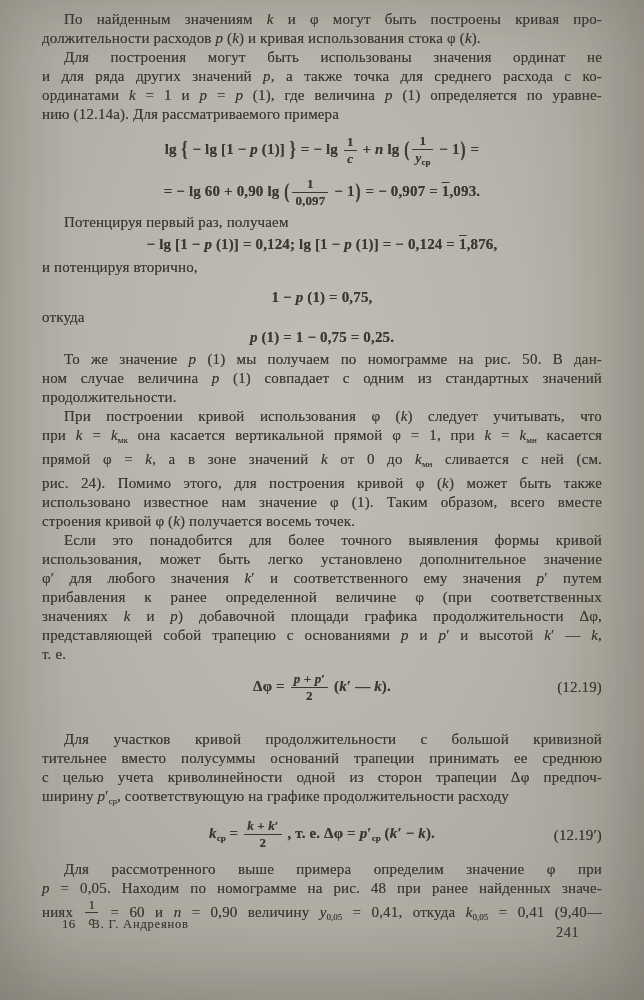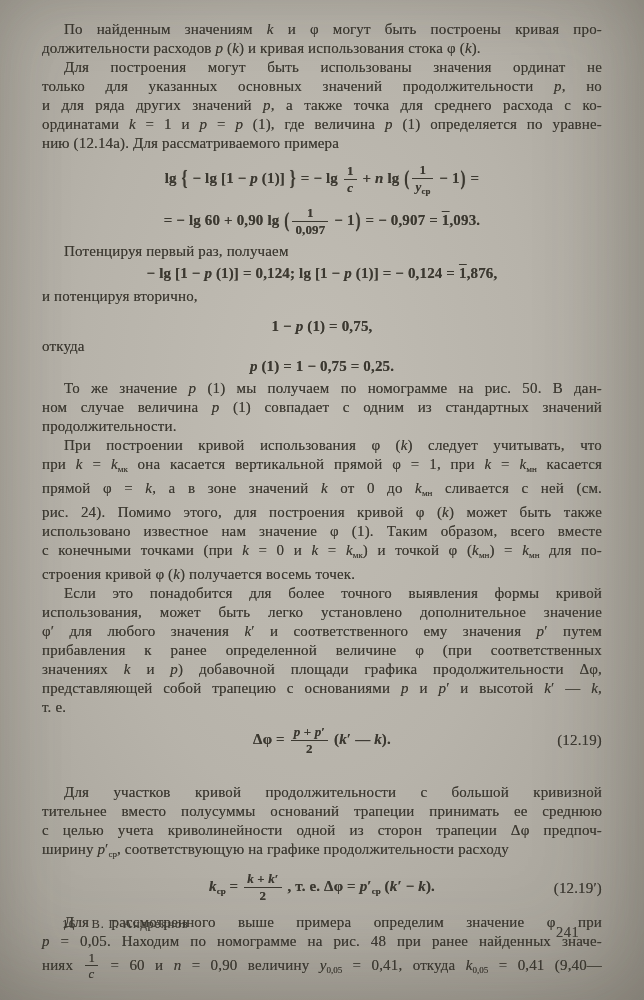--- a/index.html
+++ b/index.html
@@ -8,21 +8,21 @@
     background:#a9a59c;
     font-family:"Liberation Serif", serif;
   }
   .photo{
     position:absolute;inset:0;
     background:
       radial-gradient(ellipse at 48% 40%, #c1bdb4 0%, #b7b3aa 48%, #aba79e 80%, #9e9a91 100%);
     box-shadow: inset 0 0 70px rgba(78,73,64,0.22), inset -25px -35px 90px rgba(70,65,56,0.18);
   }
   .text-col{
-    position:absolute;left:42px;top:20px;width:560px;
+    position:absolute;left:42px;top:10px;width:560px;
     font-size:15px;line-height:19px;color:#3b3830;
     letter-spacing:0.15px;
     text-shadow:0 0 0.6px rgba(59,56,48,0.65);
     filter:blur(0.22px);
   }
   .line{text-align:justify;text-align-last:justify;}
   .line.indent{text-indent:22px;}
   .line.last{text-align-last:left;}
   .display .line, .equation .line{
     text-align:center;text-align-last:center;line-height:1.15;padding:2px 0;font-weight:bold;
@@ -59,21 +59,20 @@
 <body>
 
 <div class="photo">
   <main class="text-col">
       <div class="block para">
         <div class="line indent">По найденным значениям <i>k</i> и φ могут быть построены кривая про-</div>
         <div class="line last">должительности расходов <i>p</i> (<i>k</i>) и кривая использования стока φ (<i>k</i>).</div>
       </div>
       <div class="block para">
         <div class="line indent">Для построения могут быть использованы значения ординат не</div>
-        <div class="line">только для указанных основных значений продолжительности <i>p</i>, но</div>
         <div class="line">и для ряда других значений <i>p</i>, а также точка для среднего расхода с ко-</div>
         <div class="line">ординатами <i>k</i> = 1 и <i>p</i> = <i>p</i> (1), где величина <i>p</i> (1) определяется по уравне-</div>
         <div class="line last">нию (12.14а). Для рассматриваемого примера</div>
       </div>
       <div class="block display" style="margin-top: 8px; margin-bottom: 4px;">
         <div class="line">lg <span class="bp">{</span> − lg [1 − <i>p</i> (1)] <span class="bp">}</span> = − lg <span class="frac">
             <span class="fn">1</span>
             <span class="fd"><i>c</i></span>
           </span> + <i>n</i> lg <span class="bp">(</span><span class="frac">
             <span class="fn">1</span>
@@ -106,21 +105,20 @@
         <div class="line indent">То же значение <i>p</i> (1) мы получаем по номограмме на рис. 50. В дан-</div>
         <div class="line">ном случае величина <i>p</i> (1) совпадает с одним из стандартных значений</div>
         <div class="line last">продолжительности.</div>
       </div>
       <div class="block para">
         <div class="line indent">При построении кривой использования φ (<i>k</i>) следует учитывать, что</div>
         <div class="line">при <i>k</i> = <i>k</i><sub>мк</sub> она касается вертикальной прямой φ = 1, при <i>k</i> = <i>k</i><sub>мн</sub> касается</div>
         <div class="line">прямой φ = <i>k</i>, а в зоне значений <i>k</i> от 0 до <i>k</i><sub>мн</sub> сливается с ней (см.</div>
         <div class="line">рис. 24). Помимо этого, для построения кривой φ (<i>k</i>) может быть также</div>
         <div class="line">использовано известное нам значение φ (1). Таким образом, всего вместе</div>
-        <div class="line">с конечными точками (при <i>k</i> = 0 и <i>k</i> = <i>k</i><sub>мк</sub>) и точкой φ (<i>k</i><sub>мн</sub>) = <i>k</i><sub>мн</sub> для по-</div>
         <div class="line last">строения кривой φ (<i>k</i>) получается восемь точек.</div>
       </div>
       <div class="block para">
         <div class="line indent">Если это понадобится для более точного выявления формы кривой</div>
         <div class="line">использования, может быть легко установлено дополнительное значение</div>
         <div class="line">φ′ для любого значения <i>k</i>′ и соответственного ему значения <i>p</i>′ путем</div>
         <div class="line">прибавления к ранее определенной величине φ (при соответственных</div>
         <div class="line">значениях <i>k</i> и <i>p</i>) добавочной площади графика продолжительности Δφ,</div>
         <div class="line">представляющей собой трапецию с основаниями <i>p</i> и <i>p</i>′ и высотой <i>k</i>′ — <i>k</i>,</div>
         <div class="line last">т. е.</div>

